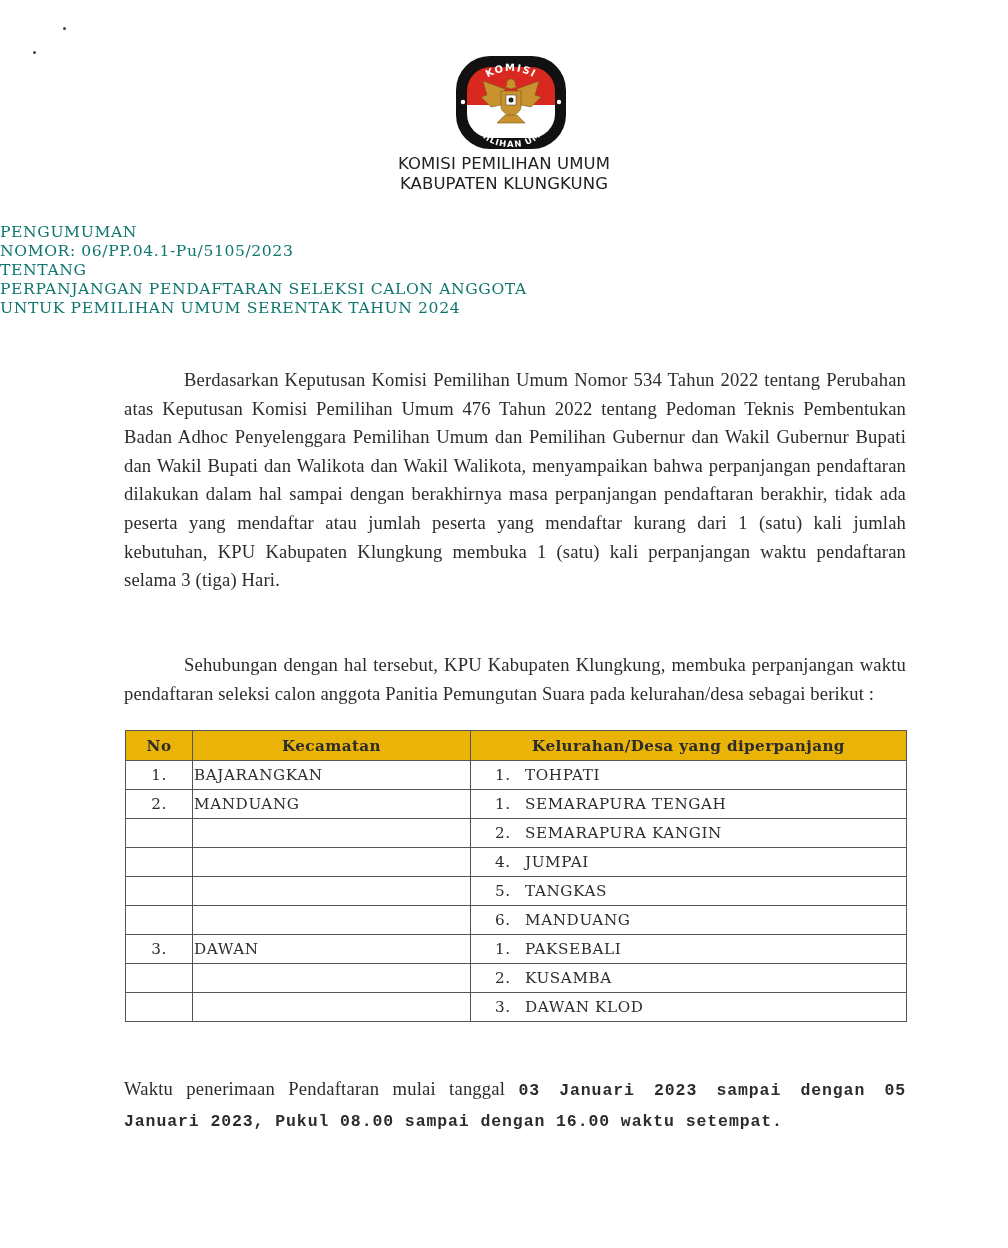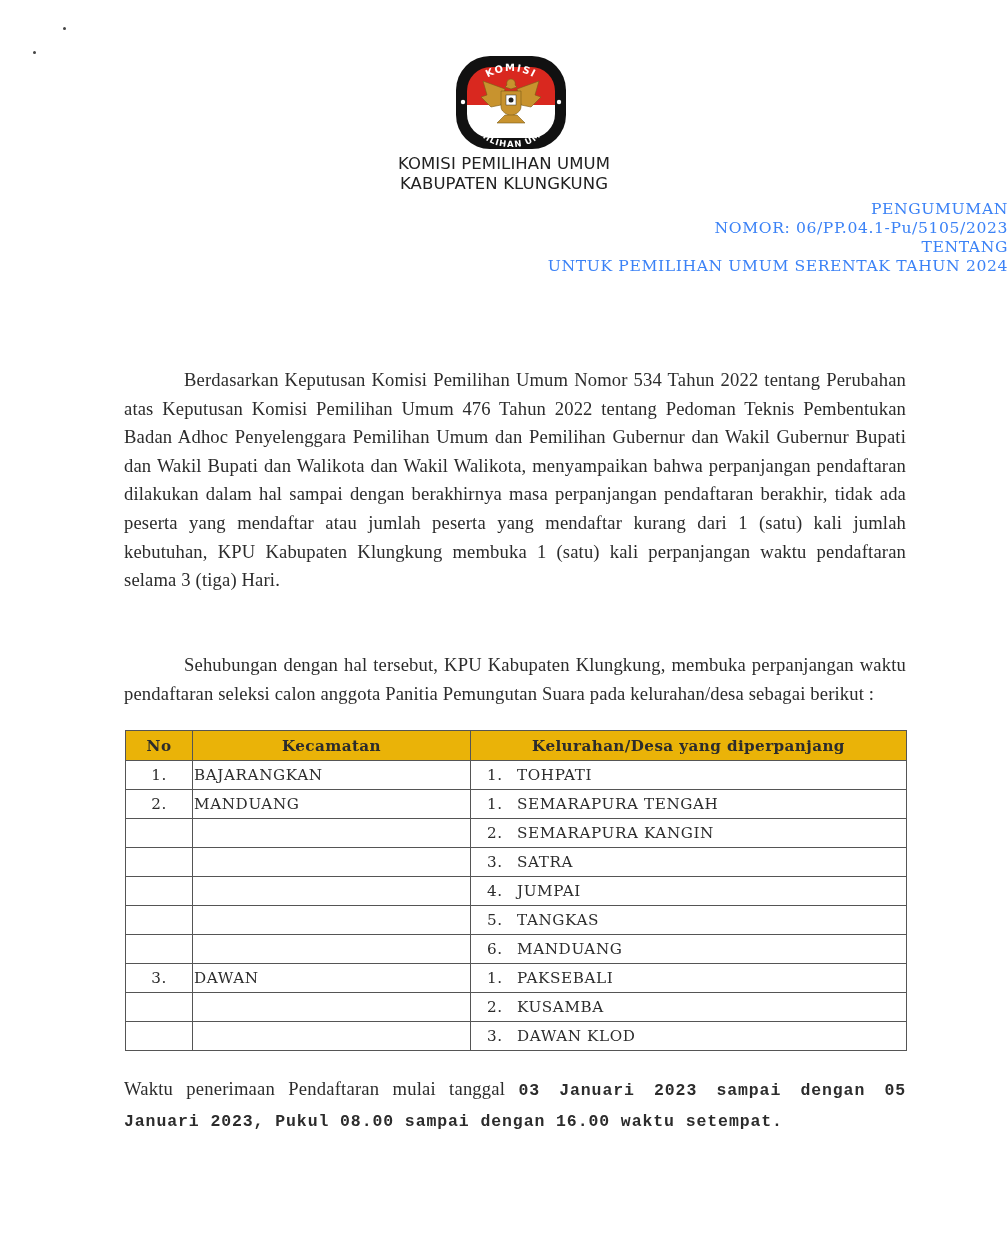--- a/index.html
+++ b/index.html
@@ -1,33 +1,33 @@
 <!DOCTYPE html>
 <html><head>
 <meta charset="utf-8">
 <style>
   html, body { margin: 0; padding: 0; background: #ffffff; }
   body { width: 1008px; height: 1248px; position: relative; overflow: hidden; color: #2a2a2a; }
   .speck { position: absolute; width: 3px; height: 3px; background: #444; border-radius: 50%; }
   .logo { position: absolute; left: 455px; top: 55px; width: 112px; height: 95px; }
   .org { position: absolute; left: 0; width: 1008px; text-align: center;
          font-family: "DejaVu Sans", sans-serif; font-size: 16.5px; color: #222; letter-spacing: 0.1px; }
-  .title-block { position: absolute; left: 0; top: 200px; width: 1008px; text-align: right;
-         font-family: "DejaVu Serif", serif; font-size: 15.6px; line-height: 19px; color: #3b82f6; letter-spacing: 0.6px; }
+  .title-block { position: absolute; left: 0; top: 223px; width: 1008px; text-align: left;
+         font-family: "DejaVu Serif", serif; font-size: 15.6px; line-height: 19px; color: #0f766e; letter-spacing: 0.6px; }
   .title-block div { white-space: nowrap; }
   .para { position: absolute; left: 124px; width: 782px; font-family: "Liberation Serif", serif;
           font-size: 18.6px; line-height: 28.6px; text-align: justify; color: #2c2c2c; letter-spacing: 0.15px; margin-top: 8px; }
   .para .indent { display: inline-block; width: 60px; }
   table.kec { position: absolute; left: 125px; top: 730px; width: 782px; border-collapse: collapse;
               font-family: "DejaVu Serif", serif; font-size: 15.2px; color: #2c2c2c; letter-spacing: 0.6px; }
   table.kec th, table.kec td { border: 1px solid #555; padding: 0; height: 28px; vertical-align: middle; }
   table.kec th { background: #eab308; font-weight: bold; height: 29px; text-align: center; letter-spacing: 0.4px; }
   table.kec td.no { width: 66px; text-align: center; }
   table.kec td.kec-name { width: 276px; padding-left: 1px; text-align: left; }
-  table.kec td.desa { padding-left: 16px; text-align: left; }
+  table.kec td.desa { padding-left: 24px; text-align: left; }
   table.kec td.desa .num { display: inline-block; width: 30px; }
   .closing { position: absolute; left: 124px; top: 1074px; width: 782px; font-family: "Liberation Serif", serif;
              font-size: 18.6px; line-height: 29px; text-align: justify; color: #2c2c2c; letter-spacing: 0.2px; }
   .closing b { font-family: Liberation Mono, monospace; font-size: 16.5px; letter-spacing: 0.9px; }
 </style>
 </head>
 <body>
 
 <div class="speck" style="left:63px; top:27px;"></div>
 <div class="speck" style="left:33px; top:51px;"></div>
@@ -67,20 +67,21 @@
   </svg>
 </div>
 
 <div class="org" style="top:154px;">KOMISI PEMILIHAN UMUM</div>
 <div class="org" style="top:174px;">KABUPATEN KLUNGKUNG</div>
 
 <div class="title-block">
   <div>PENGUMUMAN</div>
   <div>NOMOR: 06/PP.04.1-Pu/5105/2023</div>
   <div>TENTANG</div>
+  <div>PERPANJANGAN PENDAFTARAN SELEKSI CALON ANGGOTA</div>
   <div>UNTUK PEMILIHAN UMUM SERENTAK TAHUN 2024</div>
 </div>
 
 <div class="para" style="top:358px;">
   <span class="indent"></span><span>Berdasarkan Keputusan Komisi Pemilihan Umum Nomor 534 Tahun 2022 tentang Perubahan atas Keputusan Komisi Pemilihan Umum 476 Tahun 2022 tentang Pedoman Teknis Pembentukan Badan Adhoc Penyelenggara Pemilihan Umum dan Pemilihan Gubernur dan Wakil Gubernur Bupati dan Wakil Bupati dan Walikota dan Wakil Walikota, menyampaikan bahwa perpanjangan pendaftaran dilakukan dalam hal sampai dengan berakhirnya masa perpanjangan pendaftaran berakhir,  tidak ada peserta yang mendaftar atau jumlah peserta yang mendaftar kurang dari 1 (satu) kali jumlah kebutuhan, KPU Kabupaten Klungkung membuka 1 (satu) kali perpanjangan waktu pendaftaran selama 3 (tiga) Hari.</span>
 </div>
 
 <div class="para" style="top:643px;">
   <span class="indent"></span><span>Sehubungan dengan hal tersebut, KPU Kabupaten Klungkung, membuka perpanjangan waktu pendaftaran seleksi calon anggota Panitia Pemungutan Suara pada kelurahan/desa sebagai berikut :</span>
 </div>
@@ -101,25 +102,20 @@
       </tr>
       <tr>
         <td class="no"><span>2.</span></td>
         <td class="kec-name"><span>MANDUANG</span></td>
         <td class="desa"><span class="num">1.</span><span>SEMARAPURA TENGAH</span></td>
       </tr>
       <tr>
         <td class="no"><span></span></td>
         <td class="kec-name"><span></span></td>
         <td class="desa"><span class="num">2.</span><span>SEMARAPURA KANGIN</span></td>
-      </tr>
-      <tr>
-        <td class="no"><span></span></td>
-        <td class="kec-name"><span></span></td>
-        <td class="desa"><span class="num">3.</span><span>SATRA</span></td>
       </tr>
       <tr>
         <td class="no"><span></span></td>
         <td class="kec-name"><span></span></td>
         <td class="desa"><span class="num">4.</span><span>JUMPAI</span></td>
       </tr>
       <tr>
         <td class="no"><span></span></td>
         <td class="kec-name"><span></span></td>
         <td class="desa"><span class="num">5.</span><span>TANGKAS</span></td>

